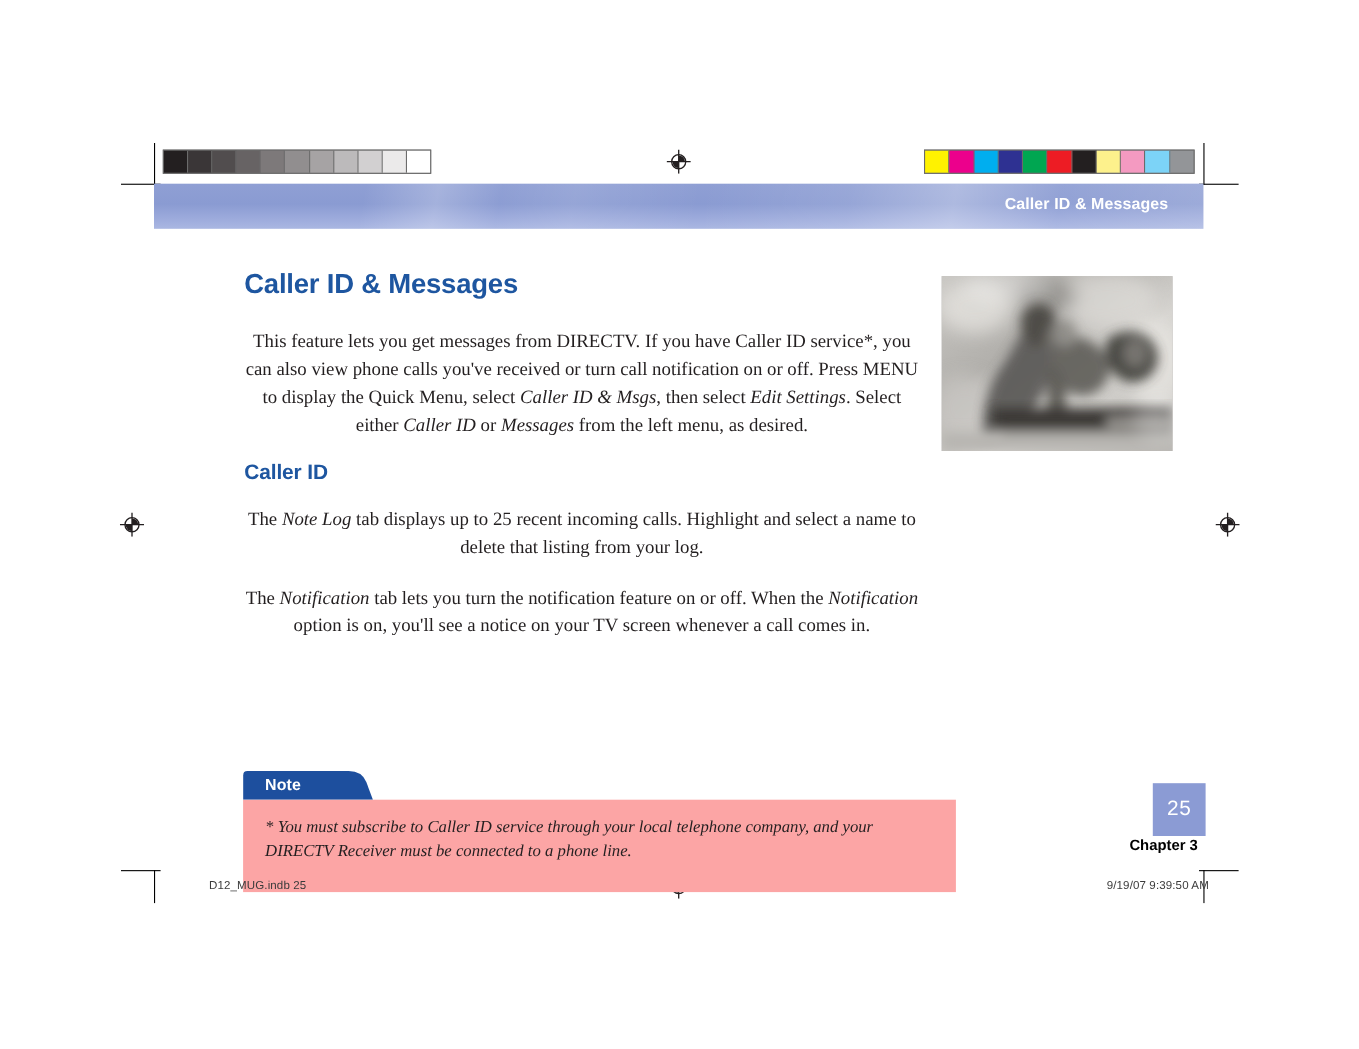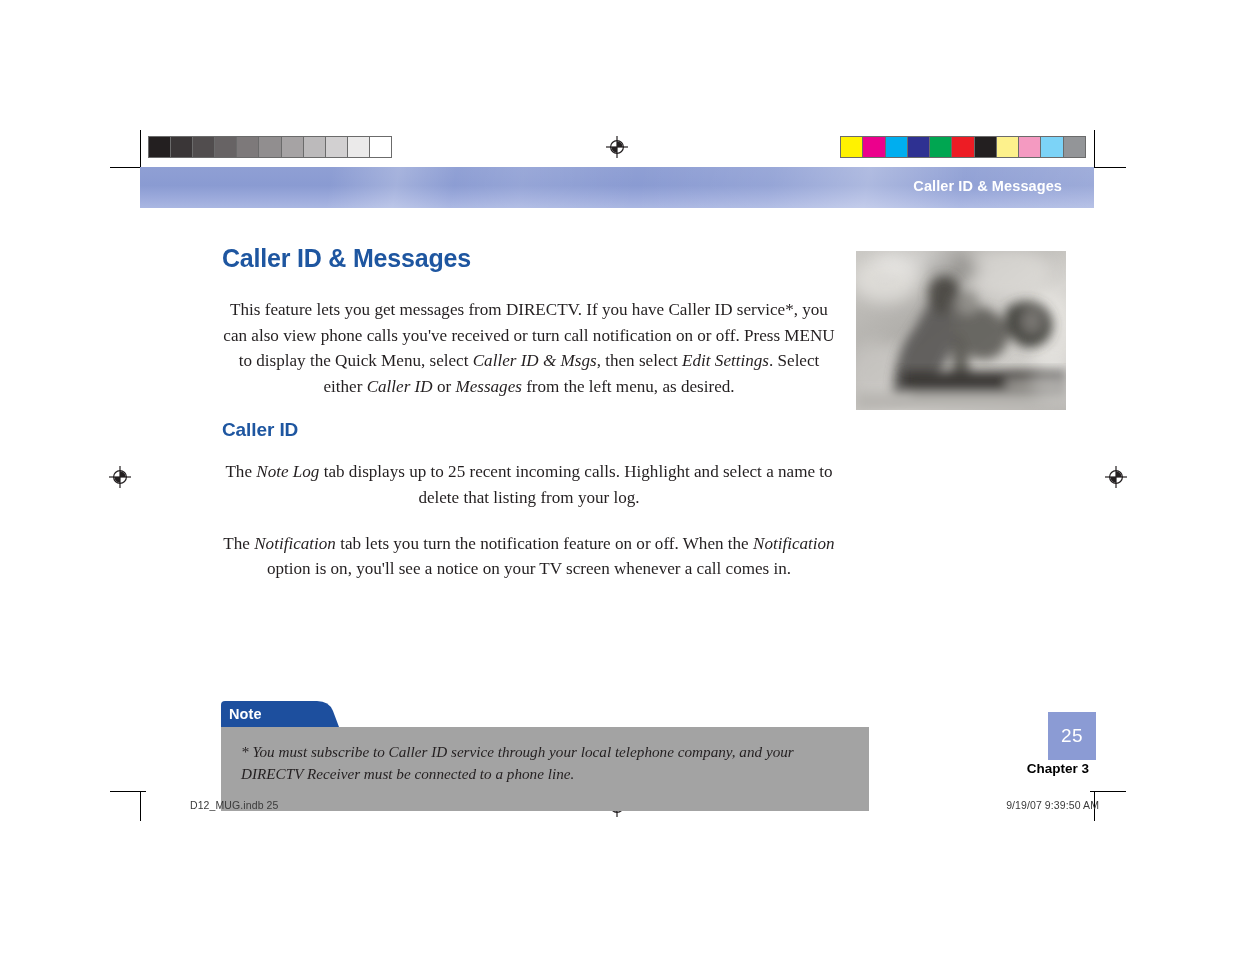--- a/index.html
+++ b/index.html
@@ -148,29 +148,29 @@
     width: 122px;
     height: 26px;
   }
   .note-tab svg {
     position: absolute;
     left: 0; top: 0;
     display: block;
   }
   .note-tab-label {
     position: absolute;
-    left: 8px;
+    left: 20px;
     top: 5px;
     color: #ffffff;
     font-size: 14.5px;
     font-weight: bold;
     letter-spacing: 0.1px;
   }
   .note-body {
-    background: #a3a3a3;
+    background: #fca5a5;
     padding: 14px 20px 26px 20px;
     box-sizing: border-box;
     min-height: 58px;
   }
   .note-body p {
     margin: 0;
     font-family: "Liberation Serif", serif;
     font-style: italic;
     font-size: 15.2px;
     line-height: 22px;

